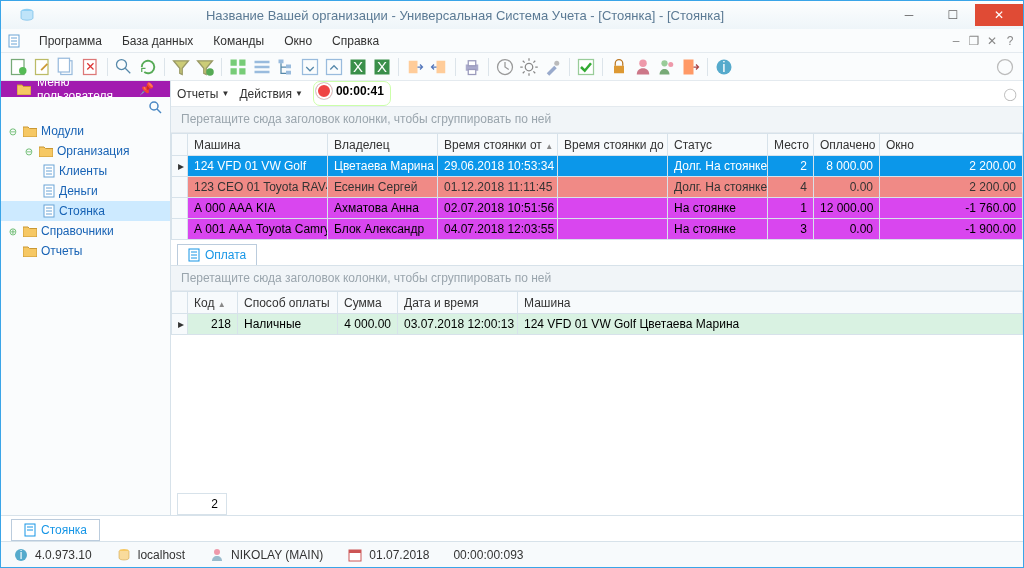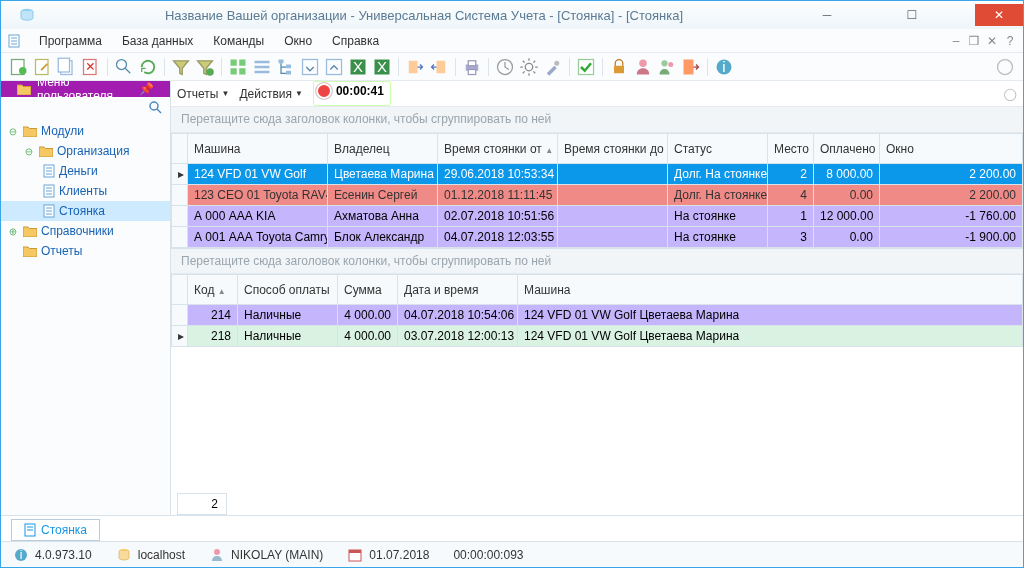--- a/index.html
+++ b/index.html
@@ -1,19 +1,19 @@
 <!DOCTYPE html>
 <html><head>
 <meta charset="utf-8">
 <style>
 * { box-sizing: border-box; margin: 0; padding: 0; font-family: "Segoe UI", Tahoma, sans-serif; font-size: 12px; }
 body { background: #fff; width: 1024px; height: 568px; overflow: hidden; border: 1px solid #3aa5e8; display: flex; flex-direction: column; }
 
 
-.titlebar { height: 28px; background: linear-gradient(#fdfefe,#eef5f9); display: flex; align-items: center; padding: 0 0 0 18px; color: #555; gap: 41px; }
+.titlebar { height: 28px; background: linear-gradient(#fdfefe,#eef5f9); display: flex; align-items: center; padding: 0 0 0 18px; color: #555; }
 .titlebar .app-icon { width: 16px; height: 16px; margin-right: 8px; }
 .titlebar .title { flex: 1; text-align: center; color: #5b7a94; font-size: 13px; }
 .winbtn { width: 44px; height: 22px; display: flex; align-items: center; justify-content: center; color: #666; }
 .winbtn.close { background: #e04b35; color: #fff; width: 48px; }
 
 
 .menubar { height: 24px; background: #fafcfd; display: flex; align-items: center; padding: 0 6px; gap: 4px; border-bottom: 1px solid #e4eaef; }
 .menubar .mini-icon { width: 16px; height: 16px; margin-right: 4px; }
 .menubar .item { padding: 2px 8px; color: #333; }
 .menubar .right { margin-left: auto; display: flex; gap: 4px; }
@@ -39,33 +39,33 @@
 .tree-row.l2 { padding-left: 22px; }
 .tree-row.l3 { padding-left: 42px; }
 .tree-row.sel { background: #cdeaff; }
 .folder-icon { width: 14px; height: 12px; display: inline-block; }
 .doc-icon { width: 12px; height: 14px; display: inline-block; }
 
 
 .main { flex: 1; display: flex; flex-direction: column; overflow: hidden; }
 .subtoolbar { height: 26px; display: flex; align-items: center; padding: 0 6px; gap: 10px; border-bottom: 1px solid #e4eaef; }
 .subtoolbar .lnk { color: #333; display: flex; align-items: center; gap: 3px; }
-.timer-box { border: 1px solid #cfa; border-radius: 2px; padding: 1px 6px 6px 2px; display: flex; align-items: center; gap: 4px; }
+.timer-box { border: 1px solid #cfa; border-radius: 7px; padding: 1px 6px 6px 2px; display: flex; align-items: center; gap: 4px; }
 .timer-box .circ { width: 16px; height: 16px; border-radius: 50%; background: #e44; box-shadow: inset 0 0 0 2px #fff, 0 0 0 1px #ccc; }
 
 .groupbar { height: 26px; background: #f1f5f8; color: #9aa5ad; padding: 5px 10px; border-bottom: 1px solid #e4eaef; }
 
 
 table.grid { width: 100%; border-collapse: collapse; table-layout: fixed; }
-table.grid th { background: #f7fafc; border: 1px solid #d7e2ea; padding: 3px 6px; text-align: left; font-weight: normal; color: #333; height: 30px; white-space: nowrap; overflow: hidden; }
+table.grid th { background: #f7fafc; border: 1px solid #d7e2ea; padding: 3px 6px; text-align: left; font-weight: normal; color: #333; height: 22px; white-space: nowrap; overflow: hidden; }
 table.grid td { border: 1px solid #d7e2ea; padding: 3px 6px; height: 20px; white-space: nowrap; overflow: hidden; }
 table.grid td.num { text-align: right; }
 tr.row-sel td { background: #0b97ea; color: #fff; }
 tr.row-red td { background: #f08a86; color: #333; }
-tr.row-blue td { background: #c4b5fd; }
+tr.row-blue td { background: #d946ef; }
 tr.row-green td { background: #d9f2e2; }
 .rowmark { width: 14px; text-align: center; background: #f7fafc !important; }
 
 .summary { display: flex; justify-content: flex-end; gap: 0; border-top: 2px solid #d7e2ea; border-bottom: 1px solid #d7e2ea; background: #fafcfd; }
 .summary .cell { border-left: 1px solid #d7e2ea; padding: 4px 10px; min-width: 80px; text-align: right; }
 
 .tabstrip { display: flex; padding: 4px 6px 0 6px; gap: 4px; }
 .tab { border: 1px solid #bcd; border-bottom: none; padding: 3px 10px; background: #fff; display: flex; align-items: center; gap: 5px; color: #1796e6; }
 .doc-blue { width: 12px; height: 14px; }
 
@@ -346,32 +346,32 @@
         </div>
       <div class="tree-row l3">
           <span class="doc-icon">
             <svg viewBox="0 0 12 14">
               <rect x="1" y="1" width="10" height="12" fill="#fff" stroke="#6aa4d6"></rect>
               <line x1="3" y1="4" x2="9" y2="4" stroke="#6aa4d6"></line>
               <line x1="3" y1="7" x2="9" y2="7" stroke="#6aa4d6"></line>
               <line x1="3" y1="10" x2="9" y2="10" stroke="#6aa4d6"></line>
             </svg>
           </span>
-          <span>Деньги</span>
+          <span>Клиенты</span>
         </div>
       <div class="tree-row l3">
           <span class="doc-icon">
             <svg viewBox="0 0 12 14">
               <rect x="1" y="1" width="10" height="12" fill="#fff" stroke="#6aa4d6"></rect>
               <line x1="3" y1="4" x2="9" y2="4" stroke="#6aa4d6"></line>
               <line x1="3" y1="7" x2="9" y2="7" stroke="#6aa4d6"></line>
               <line x1="3" y1="10" x2="9" y2="10" stroke="#6aa4d6"></line>
             </svg>
           </span>
-          <span>Клиенты</span>
+          <span>Деньги</span>
         </div>
       <div class="tree-row l3 sel">
           <span class="doc-icon">
             <svg viewBox="0 0 12 14">
               <rect x="1" y="1" width="10" height="12" fill="#fff" stroke="#6aa4d6"></rect>
               <line x1="3" y1="4" x2="9" y2="4" stroke="#6aa4d6"></line>
               <line x1="3" y1="7" x2="9" y2="7" stroke="#6aa4d6"></line>
               <line x1="3" y1="10" x2="9" y2="10" stroke="#6aa4d6"></line>
             </svg>
           </span>
@@ -482,20 +482,33 @@
             <td>04.07.2018 12:03:55</td>
             <td></td>
             <td>На стоянке</td>
             <td class="num">3</td>
             <td class="num">0.00</td>
             <td class="num">-1 900.00</td>
           </tr>
         </tbody>
     </table>
 
+    <div class="tabstrip">
+      <div class="tab">
+        <span class="doc-blue">
+            <svg viewBox="0 0 12 14">
+              <rect x="1" y="1" width="10" height="12" fill="#fff" stroke="#1796e6"></rect>
+              <line x1="3" y1="4" x2="9" y2="4" stroke="#1796e6"></line>
+              <line x1="3" y1="7" x2="9" y2="7" stroke="#1796e6"></line>
+              <line x1="3" y1="10" x2="9" y2="10" stroke="#1796e6"></line>
+            </svg>
+          </span>
+        <span>Оплата</span>
+      </div>
+    </div>
     <div class="groupbar" style="border-top:1px solid #d7e2ea">Перетащите сюда заголовок колонки, чтобы сгруппировать по ней</div>
     <table class="grid">
       <colgroup>
           <col style="width:16px">
           <col style="width:50px">
           <col style="width:100px">
           <col style="width:60px">
           <col style="width:120px">
           <col style="width:auto">
         </colgroup>
@@ -503,28 +516,20 @@
           <tr>
         <th class="rowmark"></th>
         <th><span>Код</span> <span style="font-size:8px;color:#888">▲</span></th>
         <th>Способ оплаты</th>
         <th>Сумма</th>
         <th>Дата и время</th>
         <th>Машина</th>
       </tr>
         </thead>
       <tbody id="pay-rows">
-          <tr class="row-blue">
-            <td class="rowmark" style="color:#333"></td>
-            <td class="num">214</td>
-            <td>Наличные</td>
-            <td class="num">4 000.00</td>
-            <td>04.07.2018 10:54:06</td>
-            <td>124 VFD 01 VW Golf Цветаева Марина</td>
-          </tr>
           <tr class="row-green">
             <td class="rowmark" style="color:#333">▸</td>
             <td class="num">218</td>
             <td>Наличные</td>
             <td class="num">4 000.00</td>
             <td>03.07.2018 12:00:13</td>
             <td>124 VFD 01 VW Golf Цветаева Марина</td>
           </tr>
         </tbody>
     </table>

